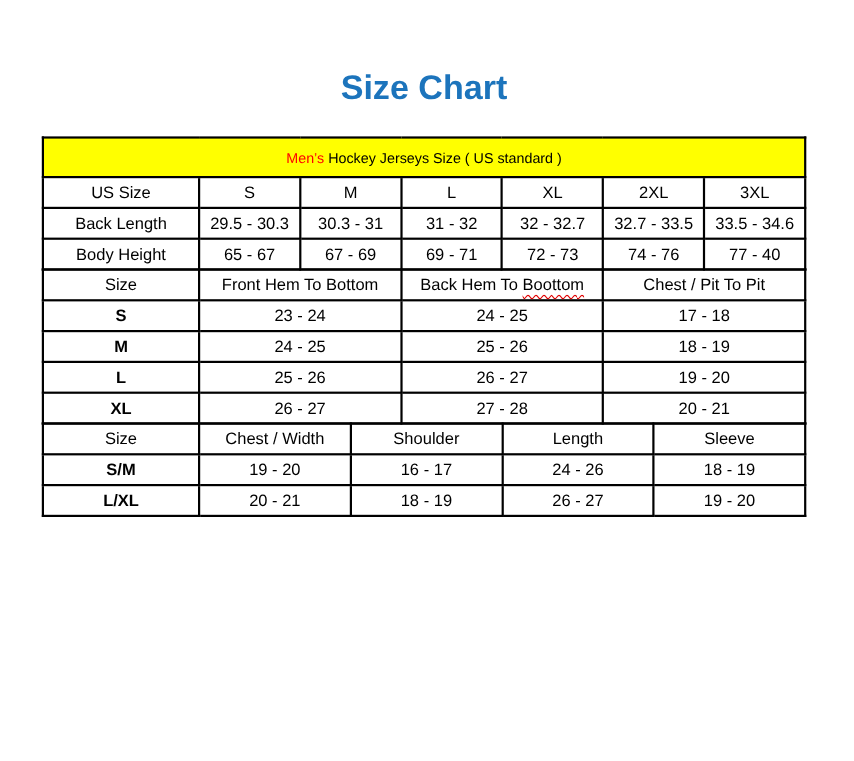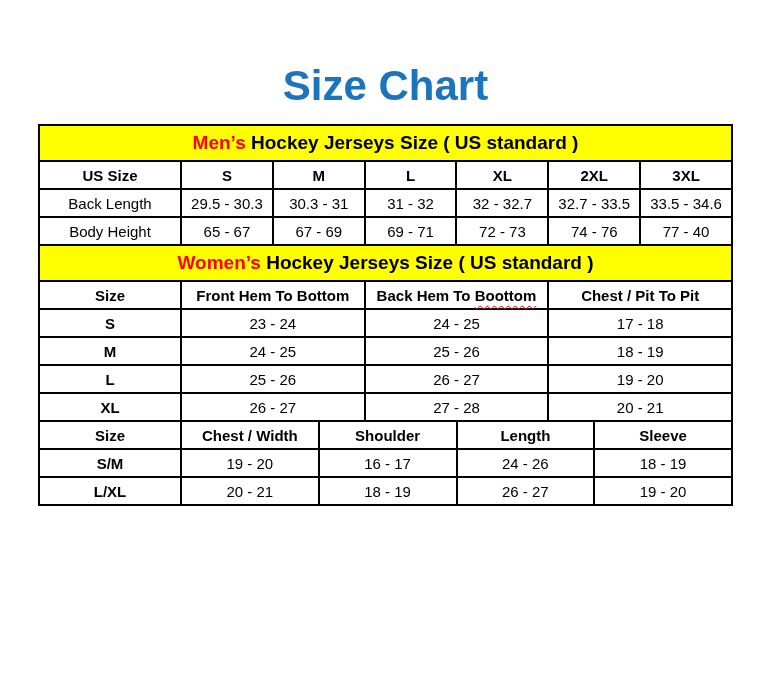--- a/index.html
+++ b/index.html
@@ -8,21 +8,21 @@
     background: #ffffff;
     font-family: "Liberation Sans", sans-serif;
     color: #000000;
     position: relative;
     overflow: hidden;
   }
   .page-title {
     position: absolute;
     top: 62px; left: 38px; width: 695px;
     text-align: center;
-    font-size: 42px;
+    font-size: 31px;
     font-weight: bold;
     color: #1C74BC;
   }
   .chart-wrap {
     position: absolute;
     left: 38px; top: 124px; width: 695px;
   }
   table {
     border-collapse: collapse;
     width: 100%;
@@ -33,26 +33,26 @@
     border: 2px solid #000000;
     text-align: center;
     vertical-align: middle;
     padding: 0 2px;
     font-size: 15px;
     height: 28px;
   }
   .label-col { width: 142px; }
   .band-row td {
     background: #FFFF00;
-    font-weight: bold;
-    font-size: 19px;
+    font-weight: normal;
+    font-size: 13px;
     height: 36px;
   }
   .hl { color: #FF0000; }
-  .head-row th { font-weight: bold; }
+  .head-row th { font-weight: normal; }
   .women .row-label, .youth .row-label { font-weight: bold; }
   .misspelled {
     text-decoration-line: underline;
     text-decoration-style: wavy;
     text-decoration-color: #E00000;
     text-decoration-thickness: 1px;
     text-underline-offset: 4px;
     margin-top: 40px;
   }
 </style>
@@ -101,23 +101,20 @@
     </tr>
     </tbody>
   </table>
 
   <table class="women">
     <colgroup>
         <col class="label-col">
         <col span="3">
       </colgroup>
     <tbody>
-    <tr class="band-row">
-      <td colspan="4"><span class="hl">Women’s</span><span> Hockey Jerseys Size ( US standard )</span></td>
-    </tr>
     <tr class="head-row">
       <th>Size</th>
       <th>Front Hem To Bottom</th>
       <th><span>Back Hem To </span><span class="misspelled">Boottom</span></th>
       <th>Chest / Pit To Pit</th>
     </tr>
     <tr>
       <td class="row-label">S</td>
       <td>23 - 24</td>
       <td>24 - 25</td>

